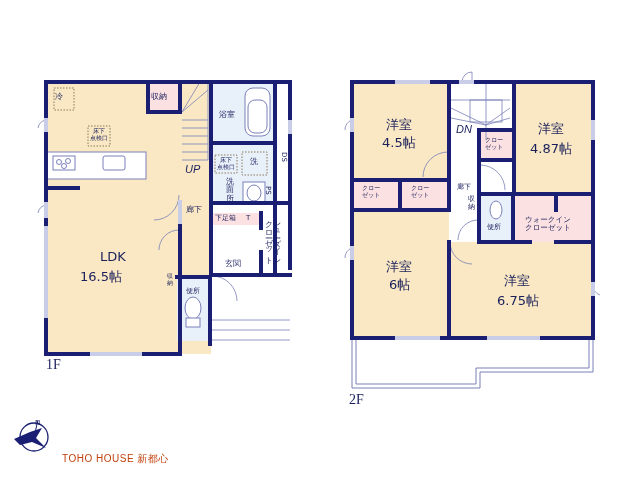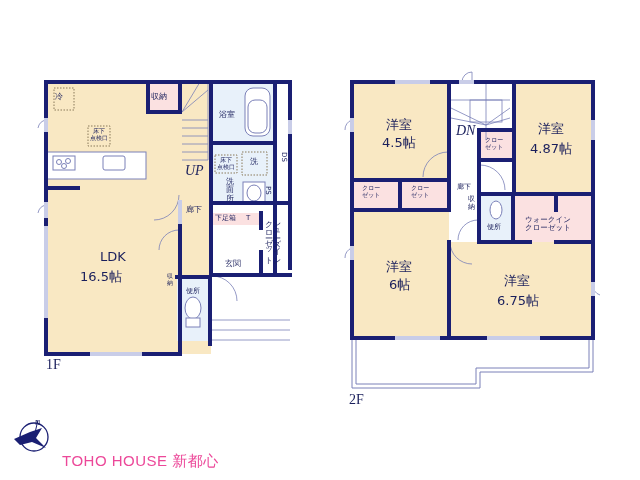--- a/index.html
+++ b/index.html
@@ -5,22 +5,22 @@
   html,body{margin:0;padding:0;background:#fff;}
   body{width:640px;height:480px;position:relative;overflow:hidden;font-family:"DejaVu Sans",sans-serif;}
   svg.plan{position:absolute;left:0;top:0;}
   .lbl{position:absolute;color:#1a1f5c;text-align:center;white-space:nowrap;line-height:1.15;}
   .room-name{font-size:13px;}
   .room-size{font-size:13px;}
   .small{font-size:8px;line-height:1.1;}
   .tiny{font-size:6px;line-height:1.1;}
   .vert{writing-mode:vertical-rl;font-size:9px;line-height:1;}
   .floor-label{position:absolute;font-size:14px;color:#1a1f5c;font-family:Liberation Serif, serif;}
-  .italic{font-family:Liberation Serif, serif;font-style:italic;font-size:14px;color:#1a1f5c;}
-  .brand{position:absolute;left:62px;top:452px;font-size:15px;color:#ec4899;font-family:"Liberation Sans",sans-serif;letter-spacing:0.5px;}
+  .italic{font-family:Liberation Sans, sans-serif;font-style:italic;font-size:11px;color:#1a1f5c;}
+  .brand{position:absolute;left:62px;top:452px;font-size:10px;color:#c2410c;font-family:"Liberation Sans",sans-serif;letter-spacing:0.5px;}
 </style>
 </head>
 <body>
 
 <svg class="plan" width="640" height="480" viewBox="0 0 640 480">
 
   <rect x="46" y="82" width="165" height="272" fill="#f9e8c3"></rect>
   <rect x="148" y="82" width="32" height="30" fill="#fbe1e1"></rect>
   <rect x="211" y="82" width="64" height="60" fill="#e8f1fa"></rect>
   <rect x="211" y="145" width="64" height="58" fill="#e8f1fa"></rect>

